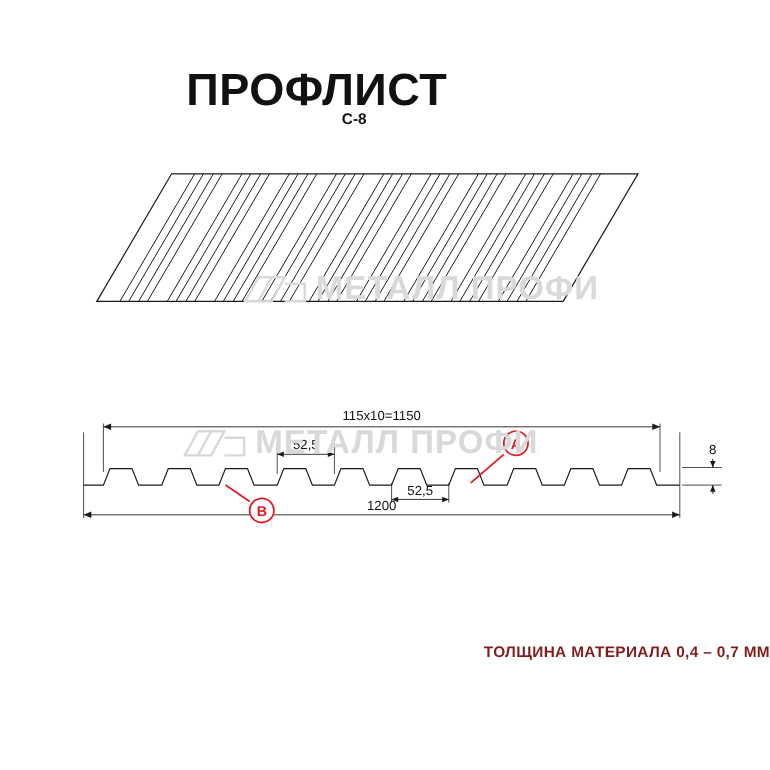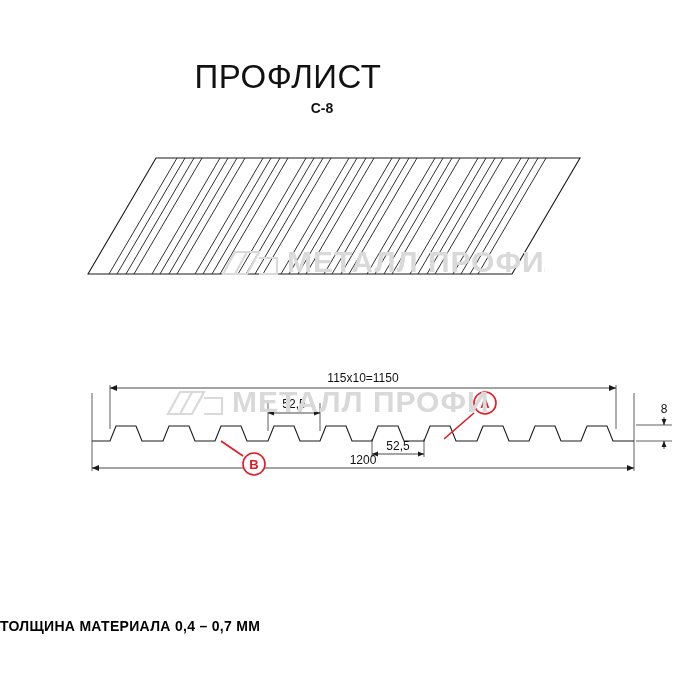--- a/index.html
+++ b/index.html
@@ -18,22 +18,22 @@
   .page {
     position: absolute;
     inset: 0;
   }
   .title {
     position: absolute;
     top: 58px;
     left: 0;
     width: 576px;
     text-align: center;
-    font-size: 33px;
-    font-weight: normal;
+    font-size: 41px;
+    font-weight: bold;
     letter-spacing: 0.5px;
     color: #111111;
   }
   .subtitle {
     position: absolute;
     top: 100px;
     left: 0;
     width: 644px;
     text-align: center;
     font-size: 14px;
@@ -43,21 +43,21 @@
   .iso-wrap {
     position: absolute;
     top: 140px;
     left: 60px;
     width: 580px;
     height: 160px;
   }
   .profile-wrap {
     position: absolute;
     top: 355px;
-    left: 44px;
+    left: 28px;
     width: 630px;
     height: 140px;
   }
   .watermark-top {
     position: absolute;
     top: 228px;
     left: 215px;
     width: 330px;
     height: 70px;
     pointer-events: none;
@@ -65,28 +65,28 @@
   .watermark-bottom {
     position: absolute;
     top: 368px;
     left: 160px;
     width: 330px;
     height: 70px;
     pointer-events: none;
   }
   .footer {
     position: absolute;
-    top: 618px;
+    top: 584px;
     left: 0;
     width: 700px;
-    text-align: left;
+    text-align: right;
     font-size: 14px;
     font-weight: bold;
     letter-spacing: 0.3px;
-    color: #000000;
+    color: #7f1d1d;
   }
   svg { display: block; }
   .ln { stroke: #1a1a1a; stroke-width: 1.1; fill: none; }
   .ln-thin { stroke: #1a1a1a; stroke-width: 0.9; fill: none; }
   .dim { stroke: #1a1a1a; stroke-width: 0.8; fill: none; }
   .ext { stroke: #1a1a1a; stroke-width: 0.7; fill: none; }
   .calloutCircle { stroke: #e21a22; stroke-width: 1.6; fill: #ffffff; }
   .calloutLine { stroke: #e21a22; stroke-width: 1.6; fill: none; }
   .calloutText { fill: #e21a22; font-family: "Liberation Sans", sans-serif; font-size: 13px; font-weight: bold; }
   .dimText { fill: #111111; font-family: "Liberation Sans", sans-serif; font-size: 12px; }

